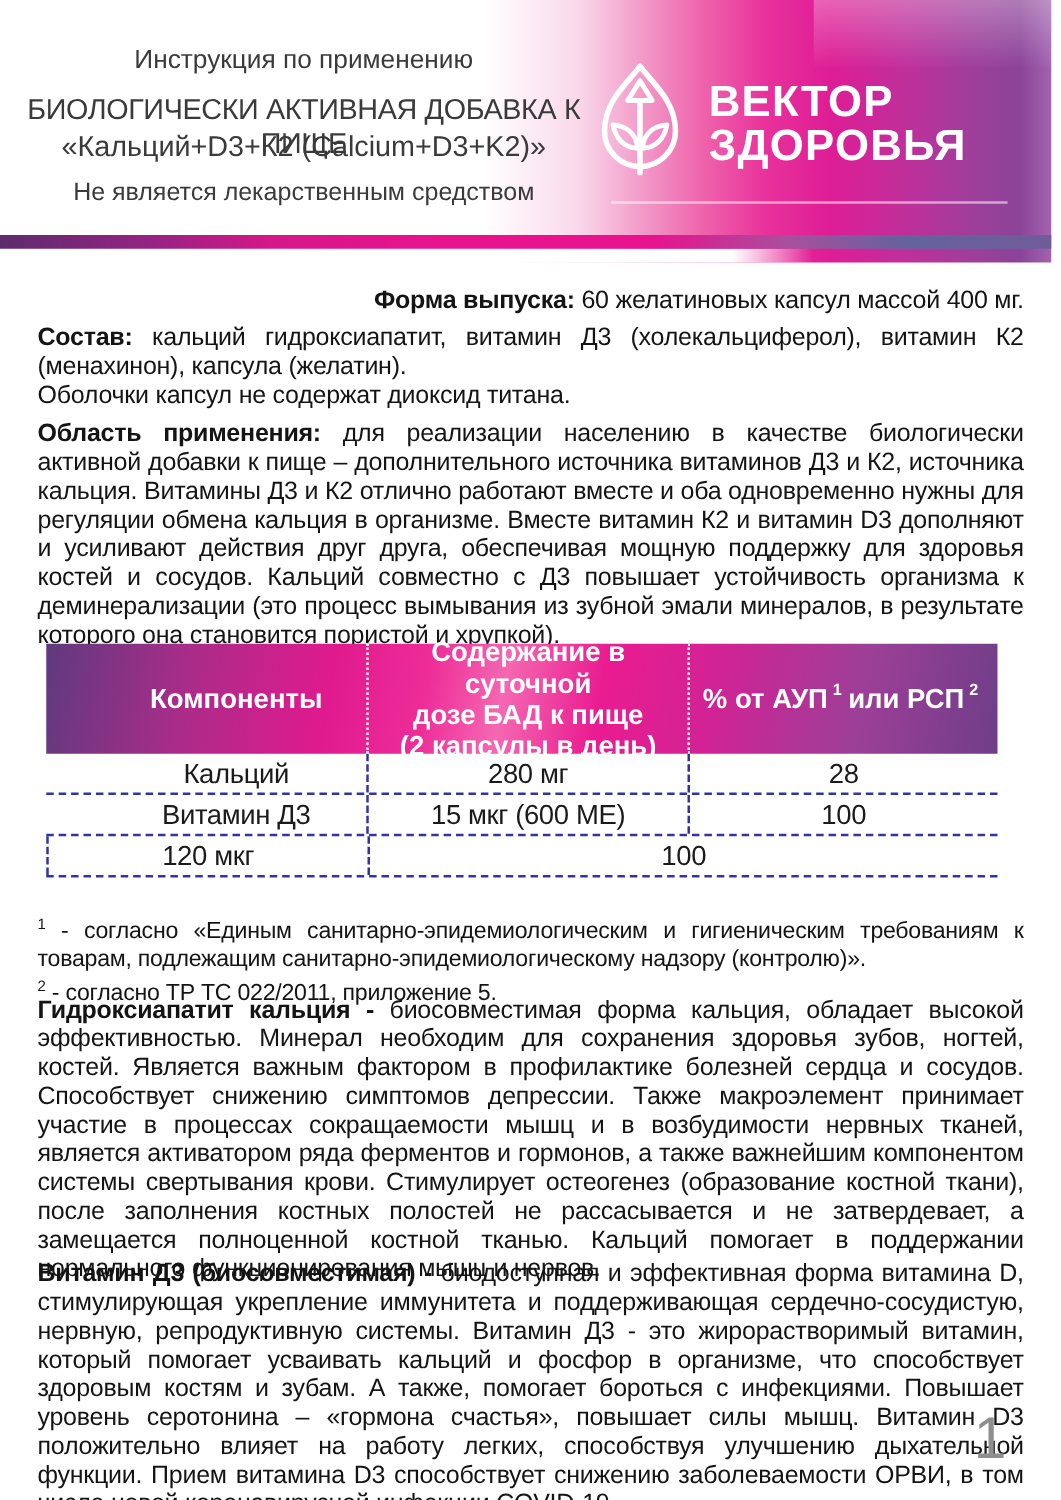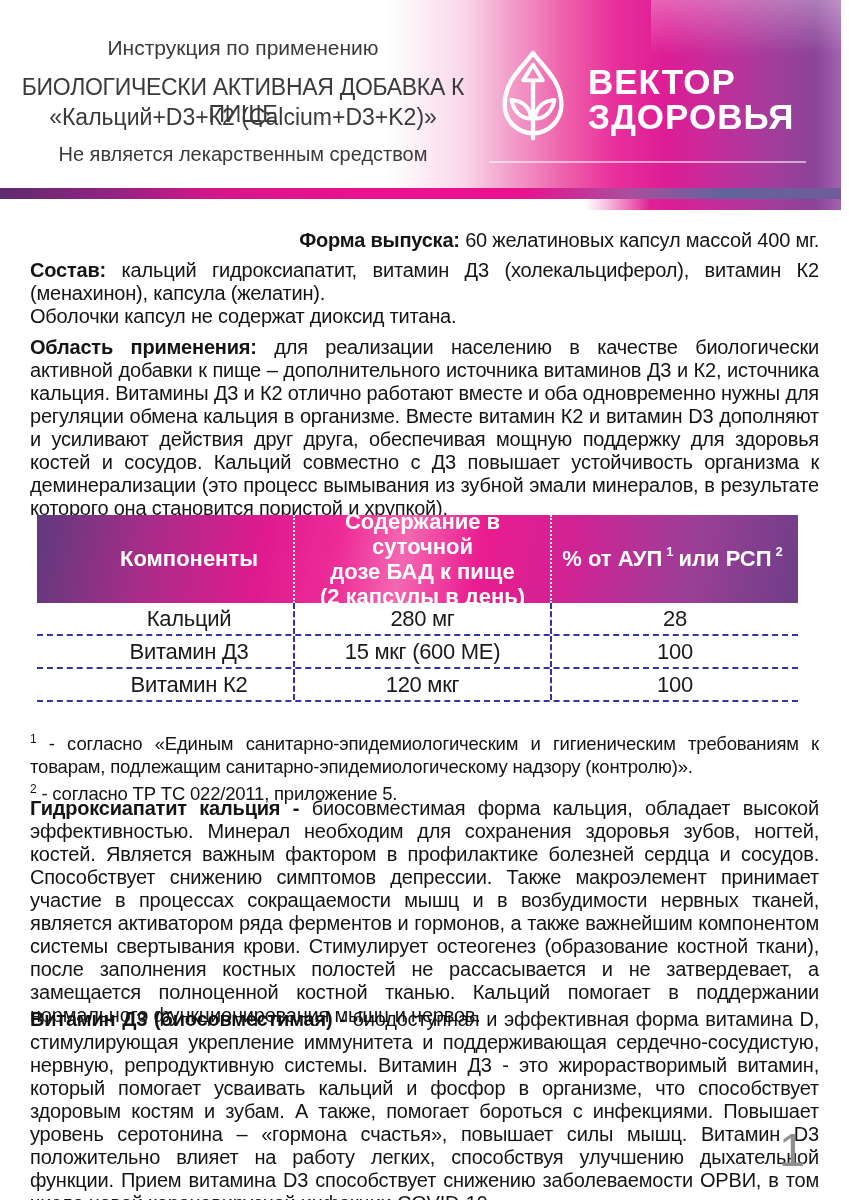--- a/index.html
+++ b/index.html
@@ -31,21 +31,21 @@
   }
   .header-left {
     position:absolute; left:20px; top:0; width:446px; height:216px; z-index:4;
     text-align:center; color:#3a3a3a;
   }
   .h-line { position:absolute; width:100%; left:0; }
   .h-instruction { top:36px; font-size:21px; }
   .h-type        { top:74px; font-size:23px; letter-spacing:-0.3px; }
   .h-name        { top:104px; font-size:23px; }
   .h-disclaimer  { top:143px; font-size:20px; }
-  .logo { position:absolute; left:494px; top:50px; z-index:4; display:flex; }
+  .logo { position:absolute; left:473px; top:50px; z-index:4; display:flex; }
   .logo svg { width:78px; height:94px; display:block; }
   .brand-text {
     margin-left:16px; margin-top:14px; color:#ffffff; font-weight:700;
     font-size:35px; line-height:35px; letter-spacing:1px;
   }
   .logo-underline {
     position:absolute; left:489px; top:161px; width:317px; height:2px;
     background:rgba(255,255,255,0.55); z-index:4;
   }
   
@@ -164,21 +164,20 @@
       <div class="td colA">Кальций</div>
       <div class="td colB">280 мг</div>
       <div class="td colC">28</div>
     </div>
     <div class="trow">
       <div class="td colA">Витамин Д3</div>
       <div class="td colB">15 мкг (600 МЕ)</div>
       <div class="td colC">100</div>
     </div>
     <div class="trow">
-      <div class="td colA">Витамин К2</div>
       <div class="td colB">120 мкг</div>
       <div class="td colC">100</div>
     </div>
   </div>
 
   <div class="footnotes">
     <div class="fn"><sup>1</sup> <span>- согласно «Единым санитарно-эпидемиологическим и гигиеническим требованиям к товарам, подлежащим санитарно-эпидемиологическому надзору (контролю)».</span></div>
     <div class="fn"><sup>2</sup> <span>- согласно ТР ТС 022/2011, приложение 5.</span></div>
   </div>
 

